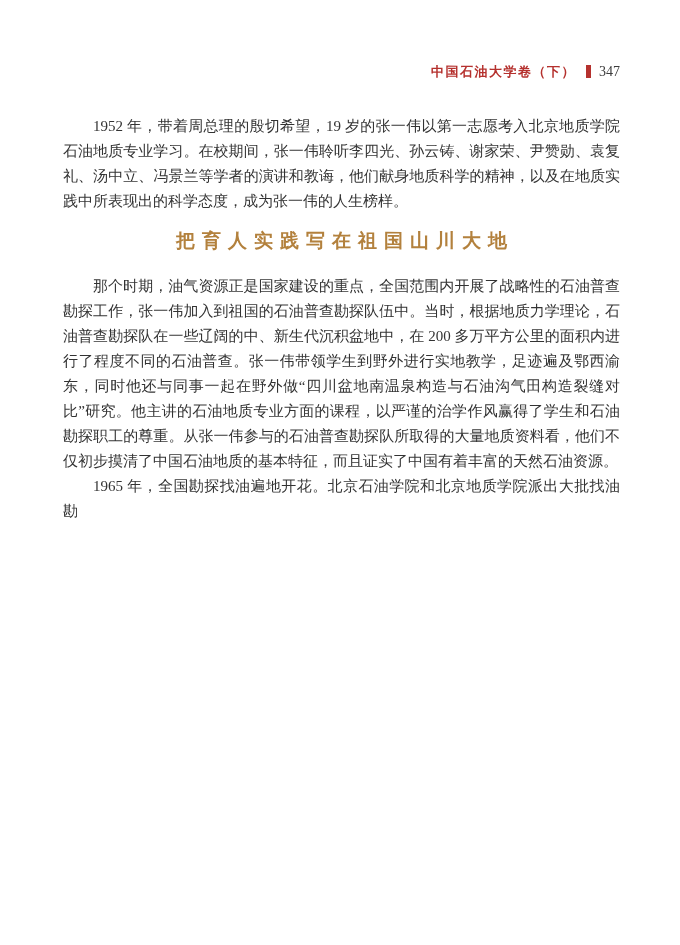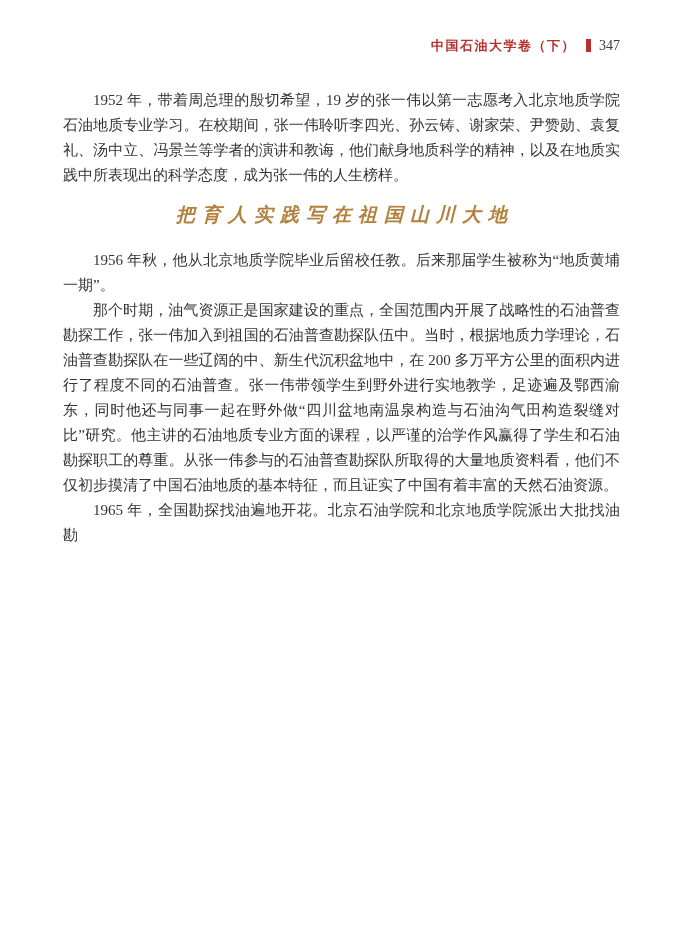--- a/index.html
+++ b/index.html
@@ -13,21 +13,21 @@
     overflow: hidden;
     font-family: "Liberation Serif", "DejaVu Serif", serif;
   }
   .page {
     width: 680px;
     height: 945px;
     background: #ffffff;
     box-sizing: border-box;
   }
   .page-header {
-    margin: 36px 60px 0 63px;
+    margin: 62px 60px 0 63px;
     text-align: right;
     white-space: nowrap;
   }
   .running-title {
     color: #b5312e;
     font-size: 13px;
     letter-spacing: 1.5px;
     font-weight: bold;
   }
   .header-bar {
@@ -52,39 +52,37 @@
   .page-body p {
     margin: 0;
     text-indent: 2em;
   }
   .section-heading {
     margin: 14px 0 21px 0;
     text-align: center;
     font-size: 19px;
     line-height: 25px;
     font-weight: bold;
-    font-style: italic;
     letter-spacing: 7px;
     text-indent: 7px;
     color: #b3813d;
     font-family: "DejaVu Serif", serif;
   }
 </style>
 </head>
 <body>
 
 <div class="page">
 
   <header class="page-header">
     <span class="running-title">中国石油大学卷（下）</span><span class="header-bar"></span><span class="page-number">347</span>
   </header>
 
   <main class="page-body">
     <p>1952 年，带着周总理的殷切希望，19 岁的张一伟以第一志愿考入北京地质学院石油地质专业学习。在校期间，张一伟聆听李四光、孙云铸、谢家荣、尹赞勋、袁复礼、汤中立、冯景兰等学者的演讲和教诲，他们献身地质科学的精神，以及在地质实践中所表现出的科学态度，成为张一伟的人生榜样。</p>
 
     <h2 class="section-heading">把育人实践写在祖国山川大地</h2>
 
-    <p>1956 年秋，他从北京地质学院毕业后留校任教。后来那届学生被称为“地质黄埔一期”。</p>
     <p>那个时期，油气资源正是国家建设的重点，全国范围内开展了战略性的石油普查勘探工作，张一伟加入到祖国的石油普查勘探队伍中。当时，根据地质力学理论，石油普查勘探队在一些辽阔的中、新生代沉积盆地中，在 200 多万平方公里的面积内进行了程度不同的石油普查。张一伟带领学生到野外进行实地教学，足迹遍及鄂西渝东，同时他还与同事一起在野外做“四川盆地南温泉构造与石油沟气田构造裂缝对比”研究。他主讲的石油地质专业方面的课程，以严谨的治学作风赢得了学生和石油勘探职工的尊重。从张一伟参与的石油普查勘探队所取得的大量地质资料看，他们不仅初步摸清了中国石油地质的基本特征，而且证实了中国有着丰富的天然石油资源。</p>
     <p>1965 年，全国勘探找油遍地开花。北京石油学院和北京地质学院派出大批找油勘</p>
   </main>
 
 </div>
 
 </body></html>

